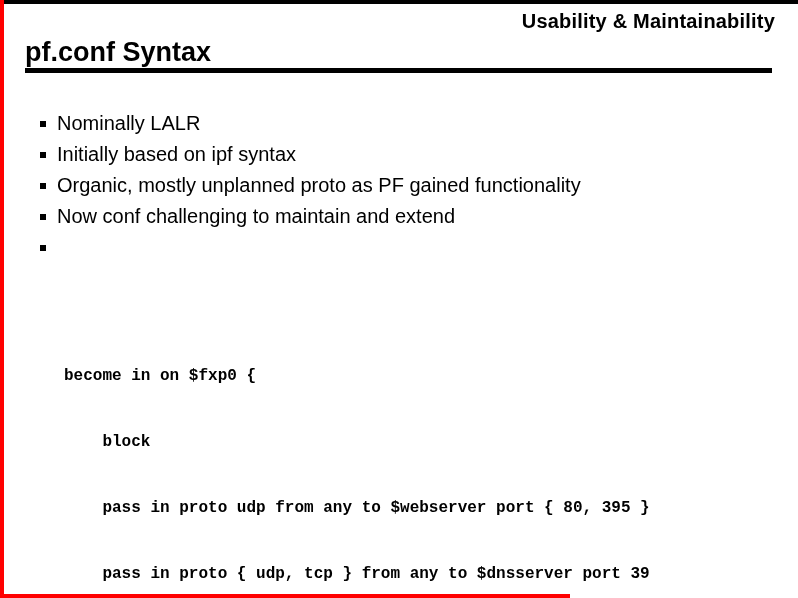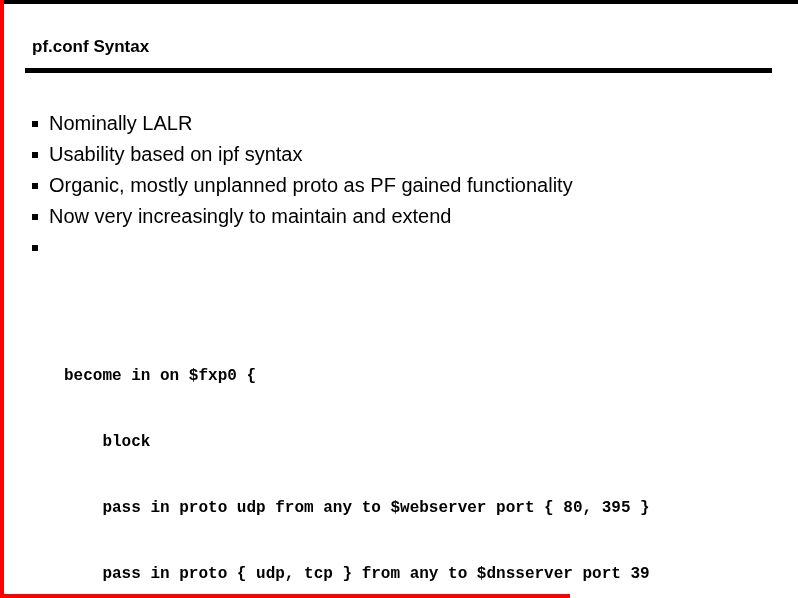--- a/index.html
+++ b/index.html
@@ -29,31 +29,31 @@
     position: absolute; bottom: 0; left: 0;
     width: 570px; height: 4px; background: #ff0000; z-index: 4;
   }
   .header {
     position: absolute; top: 10px; right: 23px;
     font-size: 20px; font-weight: bold;
     letter-spacing: 0.2px;
     white-space: nowrap;
   }
   .title {
-    position: absolute; top: 37px; left: 32px;
-    font-size: 17px; font-weight: bold;
+    position: absolute; top: 37px; left: 25px;
+    font-size: 27px; font-weight: bold;
     white-space: nowrap;
   }
   .title-rule {
     position: absolute; top: 68px; left: 25px;
     width: 747px; height: 5px; background: #000000;
   }
   
   .bullets {
-    position: absolute; top: 108px; left: 32px;
+    position: absolute; top: 108px; left: 40px;
     width: 682px;
     list-style: none;
     font-size: 20px; line-height: 31px;
   }
   .bullets li {
     position: relative;
     padding-left: 17px;
   }
   .bullets .sq {
     position: absolute; left: 0; top: 13px;
@@ -70,40 +70,41 @@
 </style>
 </head>
 <body>
 
 <div class="slide">
 
   <div class="top-rule"></div>
   <div class="left-accent"></div>
   <div class="bottom-accent"></div>
 
+  <div class="header">Usability &amp; Maintainability</div>
 
   <div class="title">pf.conf Syntax</div>
   <div class="title-rule"></div>
 
   <ul class="bullets">
     <li>
       <span class="sq"></span>
       <span>Nominally LALR</span>
     </li>
     <li>
       <span class="sq"></span>
-      <span>Usability based on ipf syntax</span>
+      <span>Initially based on ipf syntax</span>
     </li>
     <li>
       <span class="sq"></span>
       <span>Organic, mostly unplanned proto as PF gained functionality</span>
     </li>
     <li>
       <span class="sq"></span>
-      <span>Now very increasingly to maintain and extend</span>
+      <span>Now conf challenging to maintain and extend</span>
     </li>
     <li>
       <span class="sq"></span>
     </li>
   </ul>
 
   <div class="code">
     <div>become in on $fxp0 {</div>
     <div>    block</div>
     <div>    pass in proto udp from any to $webserver port { 80, 395 }</div>

